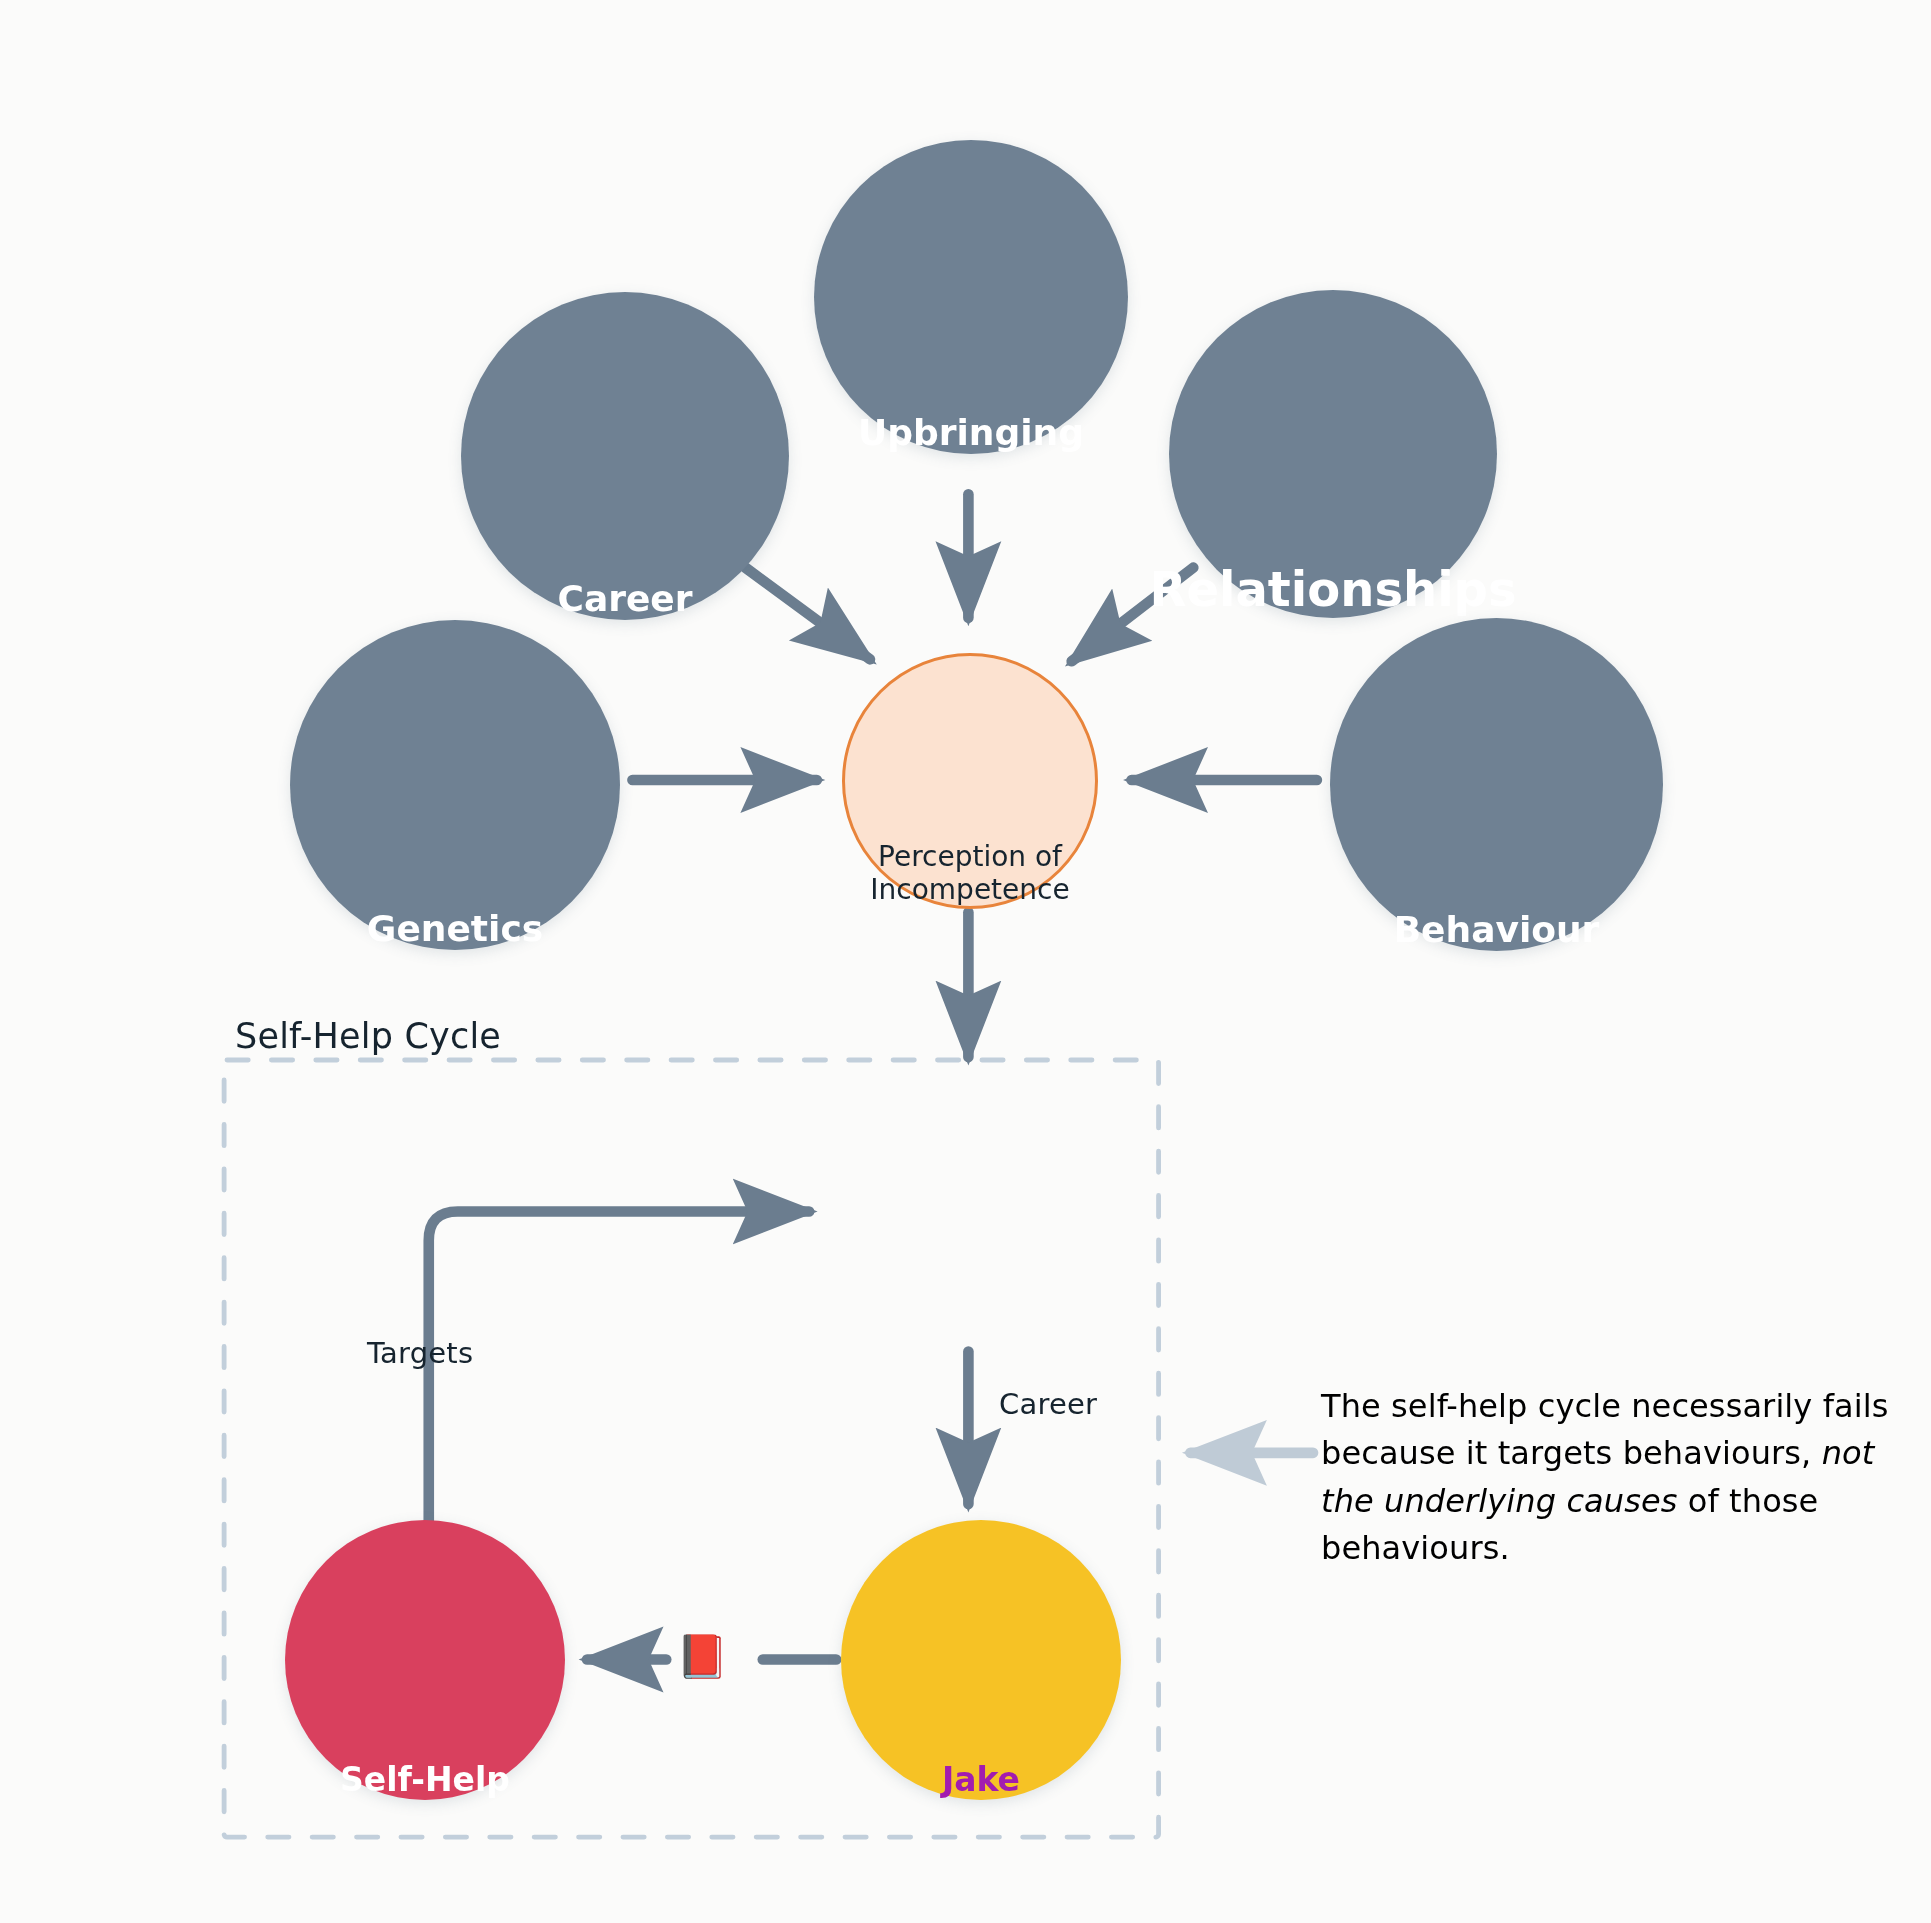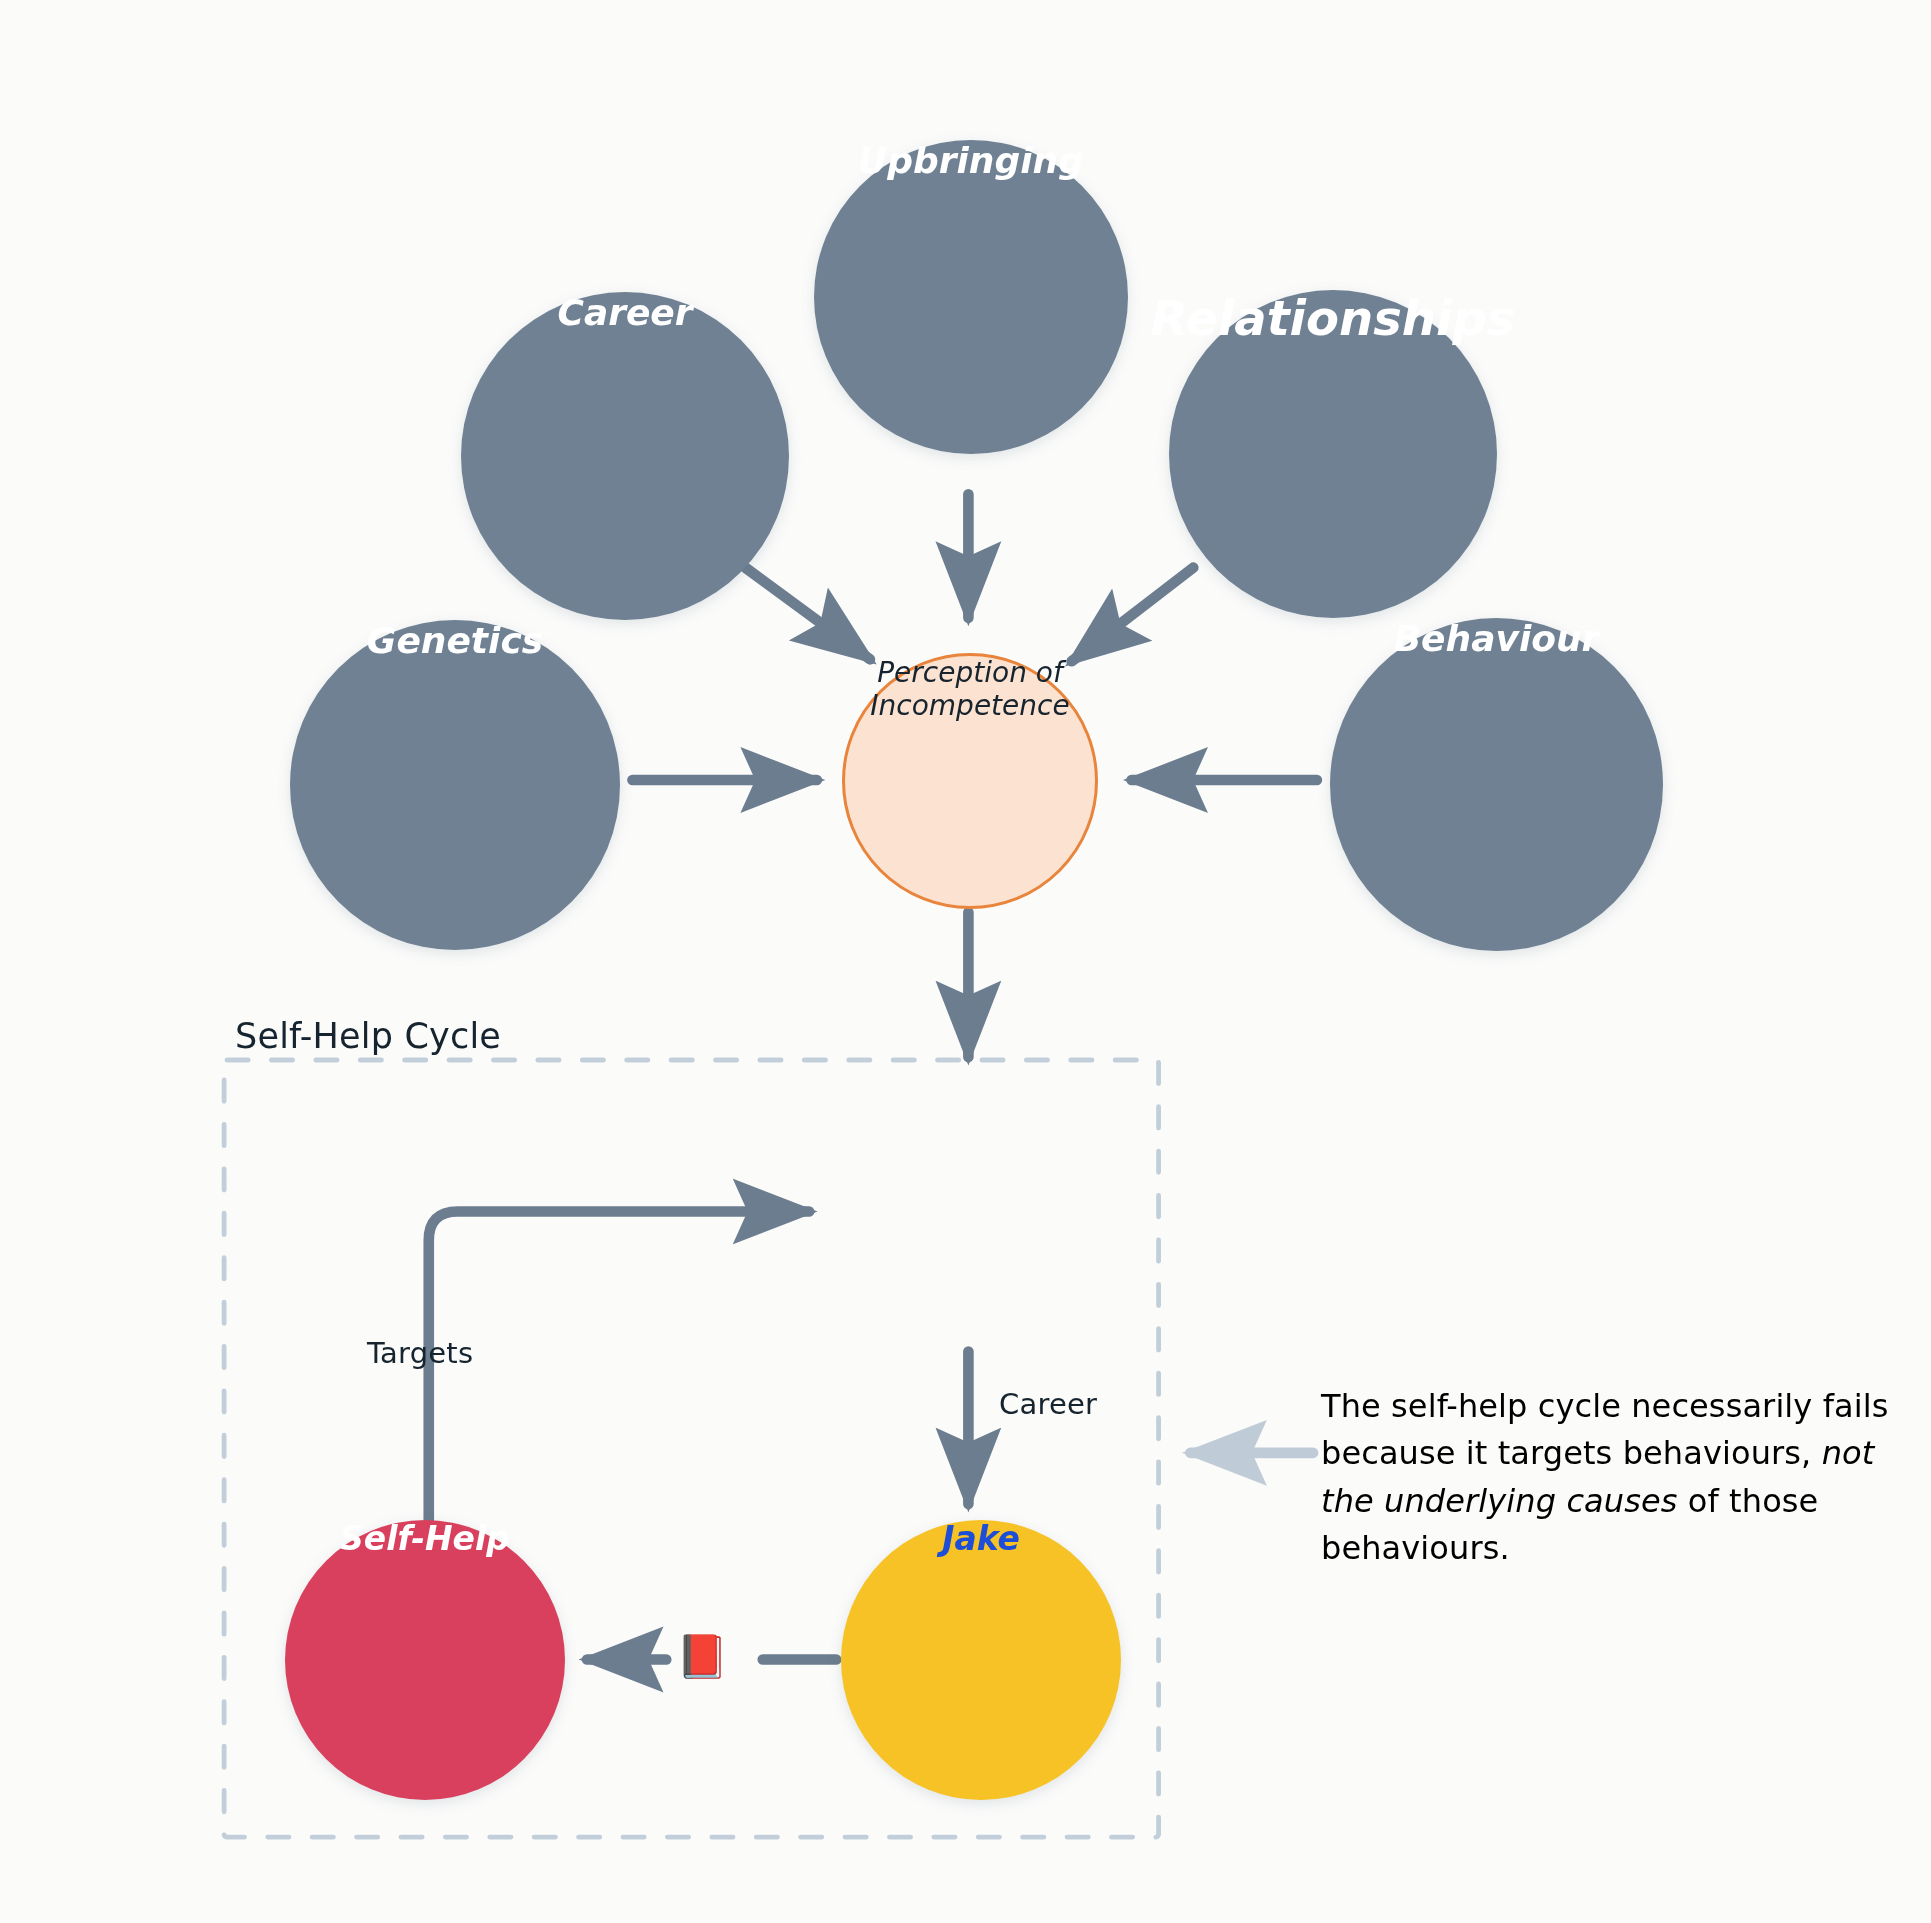--- a/index.html
+++ b/index.html
@@ -7,34 +7,33 @@
     width:1931px;height:1923px;
     background:#fbfbfa;
     font-family:"DejaVu Sans", sans-serif;
     position:relative;overflow:hidden;
   }
   #stage{position:absolute;inset:0;}
   svg.layer{position:absolute;left:0;top:0;width:1931px;height:1923px;}
 
   .node{
     position:absolute;border-radius:50%;
-    display:flex;align-items:flex-start;justify-content:center;
+    display:flex;align-items:flex-end;justify-content:center;
     text-align:center;line-height:1.18;
     box-shadow:0 3.9px 13.5px rgba(90,110,130,0.16);
     box-sizing:border-box;
-    font-style:italic;
   }
   .node.gray{background:#6f8193;color:#ffffff;font-weight:bold;}
   .node.center{
     background:#fce2d0;color:#16242f;border:3.9px solid #e8843b;
     font-weight:normal;box-shadow:none;
   }
   .node.behaviour{background:#ed8b33;color:#ffffff;font-weight:bold;}
   .node.selfhelp{background:#d9405e;color:#ffffff;font-weight:bold;}
-  .node.jake{background:#f6c225;color:#1d4ed8;font-weight:bold;}
+  .node.jake{background:#f6c225;color:#a21caf;font-weight:bold;}
 
   .edge-label{
     position:absolute;color:#16242f;font-size:29px;
     white-space:nowrap;letter-spacing:0.2px;
   }
   .group-title{
     position:absolute;color:#16242f;font-size:35px;
     letter-spacing:0.2px;white-space:nowrap;margin-top:15px;
   }
   .annotation{

